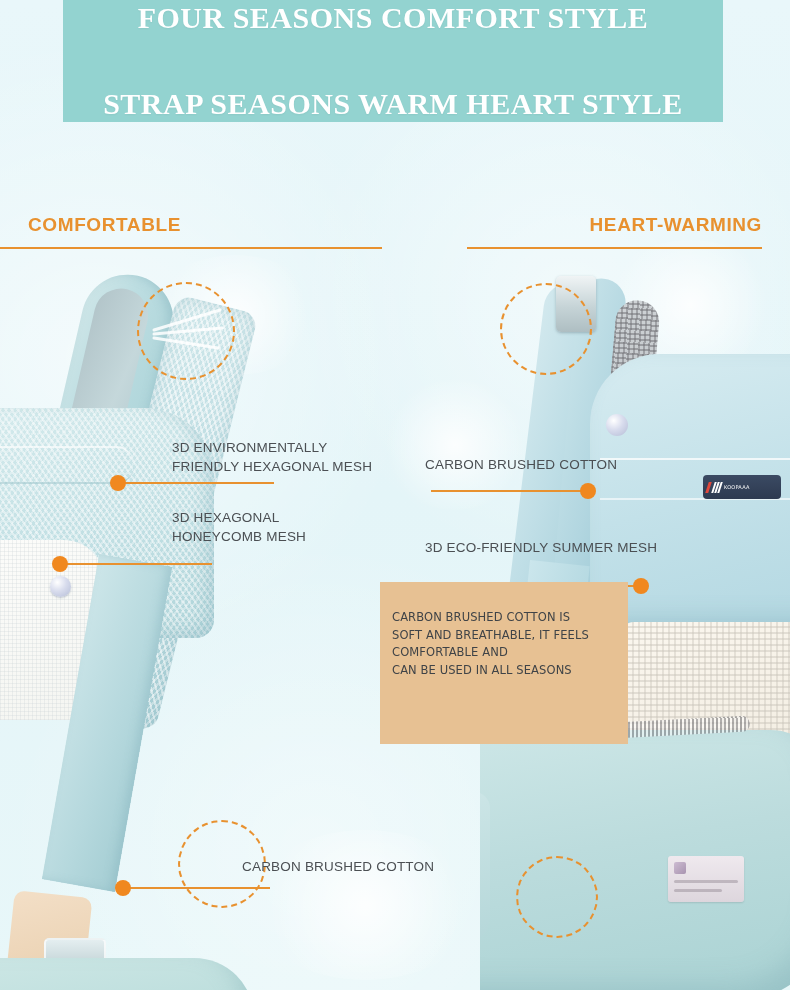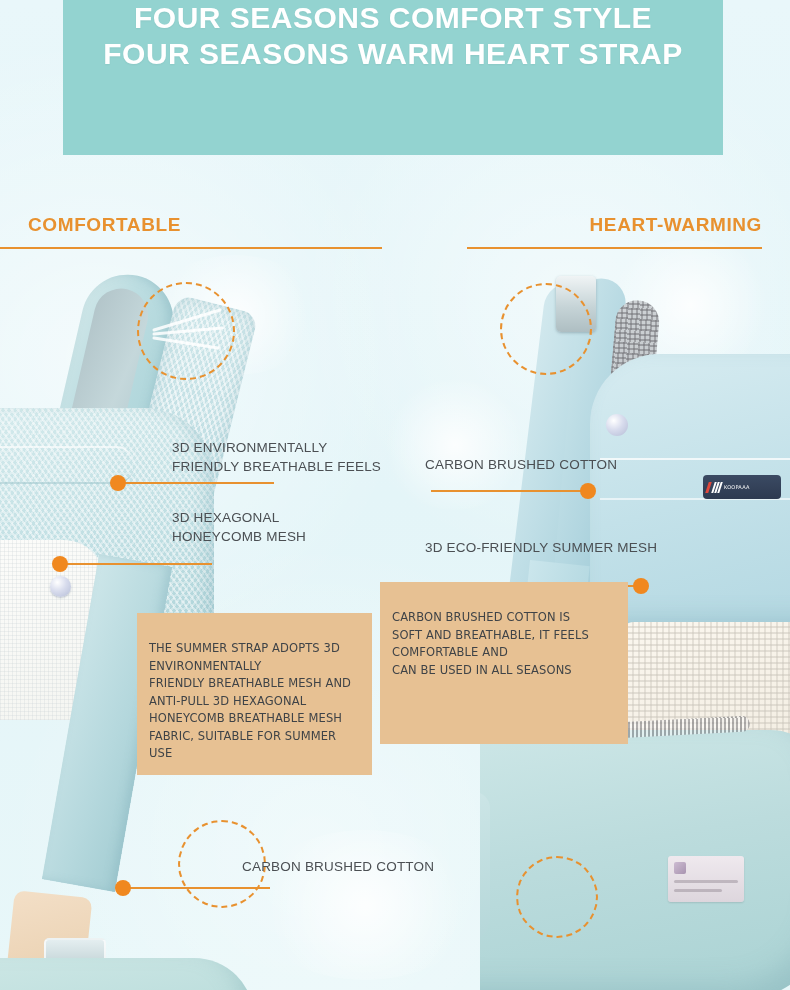--- a/index.html
+++ b/index.html
@@ -16,23 +16,23 @@
     width:790px;height:990px;
     background:
       radial-gradient(circle at 12% 36%, rgba(255,255,255,.55) 0%, rgba(255,255,255,0) 34%),
       radial-gradient(circle at 72% 30%, rgba(255,255,255,.45) 0%, rgba(255,255,255,0) 30%),
       radial-gradient(circle at 40% 86%, rgba(255,255,255,.40) 0%, rgba(255,255,255,0) 32%),
       linear-gradient(180deg,#e9f7fa 0%,#e4f5f8 50%,#e8f7f9 100%);
   }
 
   
   .banner{
-    position:absolute;left:63px;top:0;width:660px;height:155px;
+    position:absolute;left:63px;top:0;width:660px;height:122px;
     background:#93d3d0;
-    display:flex;flex-direction:column;align-items:center;justify-content:flex-start;
+    display:flex;flex-direction:column;align-items:center;justify-content:space-between;font-family:Liberation Serif, serif;
   }
   .banner-line{
     color:#ffffff;
     font-size:30px;
     font-weight:bold;
     letter-spacing:.5px;
     line-height:36px;
     white-space:nowrap;
     text-shadow:0 1px 2px rgba(0,0,0,.05);
   }
@@ -277,21 +277,21 @@
 
 <div class="page">
 
   <div class="puff" style="left:150px;top:255px;width:170px;height:120px;"></div>
   <div class="puff" style="left:600px;top:240px;width:180px;height:130px;"></div>
   <div class="puff" style="left:250px;top:830px;width:230px;height:150px;"></div>
   <div class="puff" style="left:380px;top:380px;width:150px;height:130px;"></div>
 
   <div class="banner">
     <div class="banner-line">FOUR SEASONS COMFORT STYLE</div>
-    <div class="banner-line">FOUR SEASONS WARM HEART STRAP</div>
+    <div class="banner-line">STRAP SEASONS WARM HEART STYLE</div>
   </div>
 
   <div class="photo" id="prod-left">
     <div class="lf-strap"></div>
     <div class="lf-strap-inner"></div>
     <div class="lf-strap-mesh"></div>
     <div class="lf-body"></div>
     <div class="lf-body-seam"></div>
     <div class="lf-white-panel"></div>
     <div class="lf-snap"></div>
@@ -352,45 +352,40 @@
     <div class="ttl">COMFORTABLE</div>
     <div class="rule"></div>
   </div>
 
   <div class="sec-head" id="sec-right">
     <div class="ttl">HEART-WARMING</div>
     <div class="rule"></div>
   </div>
 
   <div class="callout-label" style="left:172px;top:438px;width:250px;">3D ENVIRONMENTALLY
-FRIENDLY BREATHABLE FEELS</div>
+FRIENDLY HEXAGONAL MESH</div>
   <div class="lead-line" style="left:118px;top:482px;width:156px;"></div>
   <div class="lead-dot" style="left:110px;top:475px;"></div>
 
   <div class="callout-label" style="left:172px;top:508px;width:250px;">3D HEXAGONAL
 HONEYCOMB MESH</div>
   <div class="lead-line" style="left:60px;top:563px;width:152px;"></div>
   <div class="lead-dot" style="left:52px;top:556px;"></div>
 
   <div class="callout-label" style="left:425px;top:455px;width:280px;">CARBON BRUSHED COTTON</div>
   <div class="lead-line" style="left:431px;top:490px;width:156px;"></div>
   <div class="lead-dot" style="left:580px;top:483px;"></div>
 
   <div class="callout-label" style="left:425px;top:538px;width:300px;">3D ECO-FRIENDLY SUMMER MESH</div>
   <div class="lead-line" style="left:484px;top:585px;width:156px;"></div>
   <div class="lead-dot" style="left:633px;top:578px;"></div>
 
   <div class="callout-label" style="left:242px;top:857px;width:260px;">CARBON BRUSHED COTTON</div>
   <div class="lead-line" style="left:124px;top:887px;width:146px;"></div>
   <div class="lead-dot" style="left:115px;top:880px;"></div>
 
-  <div class="desc-box" id="box-left">THE SUMMER STRAP ADOPTS 3D ENVIRONMENTALLY
-FRIENDLY BREATHABLE MESH AND
-ANTI-PULL 3D HEXAGONAL
-HONEYCOMB BREATHABLE MESH
-FABRIC, SUITABLE FOR SUMMER USE</div>
 
   <div class="desc-box" id="box-right">CARBON BRUSHED COTTON IS
 SOFT AND BREATHABLE, IT FEELS
 COMFORTABLE AND
 CAN BE USED IN ALL SEASONS</div>
 
 </div>
 
 </body></html>

